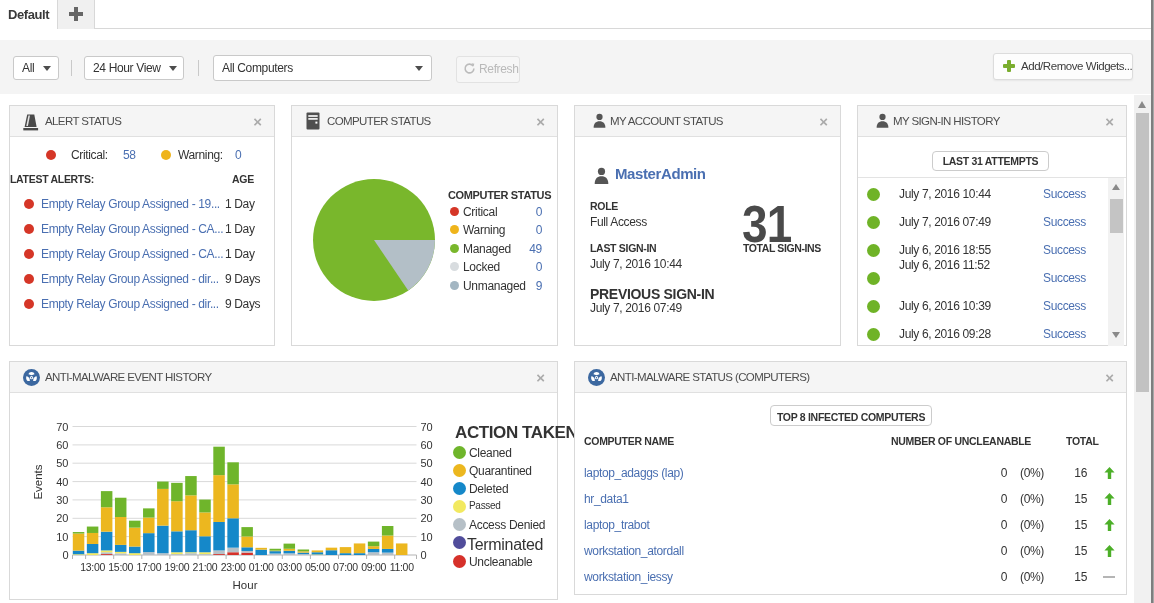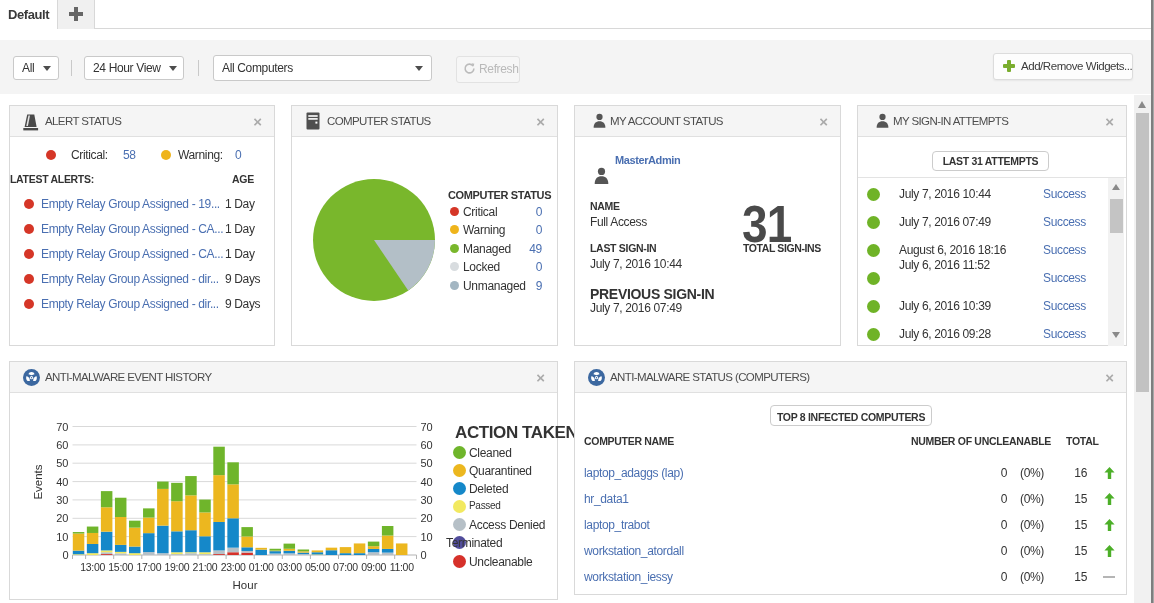--- a/index.html
+++ b/index.html
@@ -117,49 +117,49 @@
     <svg class="abs" style="left:18px;top:7px" width="13" height="15" viewBox="0 0 15 17">
       <circle cx="7.5" cy="4.4" r="3.6" fill="#555555"></circle>
       <path d="M0.7 17 C0.7 11.6 3.4 9.3 7.5 9.3 C11.6 9.3 14.3 11.6 14.3 17 Z" fill="#555555"></path>
     </svg>
     <div class="wtitle">MY ACCOUNT STATUS</div>
     <div class="wx">×</div>
 <svg class="abs" style="left:19px;top:61px" width="15" height="17" viewBox="0 0 15 17">
       <circle cx="7.5" cy="4.4" r="3.6" fill="#555555"></circle>
       <path d="M0.7 17 C0.7 11.6 3.4 9.3 7.5 9.3 C11.6 9.3 14.3 11.6 14.3 17 Z" fill="#555555"></path>
     </svg>
-<div class="abs b link" style="left:40px;top:48px;font-size:11px;letter-spacing:-0.4px">MasterAdmin</div>
-<div class="lbl" style="left:15px;top:94px;font-size:10.5px">NAME</div>
+<div class="abs b link" style="left:40px;top:59px;font-size:15px;letter-spacing:-0.4px">MasterAdmin</div>
+<div class="lbl" style="left:15px;top:94px;font-size:10.5px">ROLE</div>
 <div class="t13" style="left:15px;top:109px">Full Access</div>
 <div class="lbl" style="left:15px;top:136px;font-size:10.5px">LAST SIGN-IN</div>
 <div class="t13" style="left:15px;top:151px">July 7, 2016 10:44</div>
 <div class="lbl" style="left:15px;top:180px;font-size:14px">PREVIOUS SIGN-IN</div>
 <div class="t13" style="left:15px;top:195px">July 7, 2016 07:49</div>
 <div class="abs b" style="left:167px;top:89px;font-size:51px;letter-spacing:-1px;color:#4a4a4a;transform:scaleX(0.9);transform-origin:0 0">31</div>
 <div class="lbl" style="left:168px;top:136px;font-size:10.5px;letter-spacing:-0.4px">TOTAL SIGN-INS</div>
 </div>
 <div class="w" style="left:857px;top:105px;width:270px;height:241px">
     <div class="whead"></div>
     <svg class="abs" style="left:18px;top:7px" width="13" height="15" viewBox="0 0 15 17">
       <circle cx="7.5" cy="4.4" r="3.6" fill="#555555"></circle>
       <path d="M0.7 17 C0.7 11.6 3.4 9.3 7.5 9.3 C11.6 9.3 14.3 11.6 14.3 17 Z" fill="#555555"></path>
     </svg>
-    <div class="wtitle">MY SIGN-IN ATTEMPTS</div>
+    <div class="wtitle">MY SIGN-IN HISTORY</div>
     <div class="wx">×</div>
 <div class="abs" style="left:74px;top:45px;width:117px;height:20px;border:1px solid #cccccc;border-radius:4px;background:#fff"></div>
 <div class="lbl" style="left:74px;top:49px;width:117px;text-align:center;letter-spacing:-0.3px">LAST 31 ATTEMPTS</div>
 <div class="abs" style="left:0;top:71px;width:268px;height:1px;background:#e3e3e3"></div>
 <div class="dot" style="left:9px;top:82px;width:13px;height:13px;background:#6fb327"></div>
 <div class="t13" style="left:41px;top:81px">July 7, 2016 10:44</div>
 <div class="t13 link" style="left:185px;top:81px">Success</div>
 <div class="dot" style="left:9px;top:110px;width:13px;height:13px;background:#6fb327"></div>
 <div class="t13" style="left:41px;top:109px">July 7, 2016 07:49</div>
 <div class="t13 link" style="left:185px;top:109px">Success</div>
 <div class="dot" style="left:9px;top:138px;width:13px;height:13px;background:#6fb327"></div>
-<div class="t13" style="left:41px;top:137px">August 6, 2016 18:16</div>
+<div class="t13" style="left:41px;top:137px">July 6, 2016 18:55</div>
 <div class="t13 link" style="left:185px;top:137px">Success</div>
 <div class="dot" style="left:9px;top:166px;width:13px;height:13px;background:#6fb327"></div>
 <div class="t13" style="left:41px;top:152px">July 6, 2016 11:52</div>
 <div class="t13 link" style="left:185px;top:165px">Success</div>
 <div class="dot" style="left:9px;top:194px;width:13px;height:13px;background:#6fb327"></div>
 <div class="t13" style="left:41px;top:193px">July 6, 2016 10:39</div>
 <div class="t13 link" style="left:185px;top:193px">Success</div>
 <div class="dot" style="left:9px;top:222px;width:13px;height:13px;background:#6fb327"></div>
 <div class="t13" style="left:41px;top:221px">July 6, 2016 09:28</div>
 <div class="t13 link" style="left:185px;top:221px">Success</div>
@@ -334,42 +334,42 @@
 <div class="abs" style="left:459px;top:84px;font-size:12px;letter-spacing:-0.3px">Cleaned</div>
 <div class="dot" style="left:443px;top:102px;width:13px;height:13px;background:#ecb71f"></div>
 <div class="abs" style="left:459px;top:102px;font-size:12px;letter-spacing:-0.3px">Quarantined</div>
 <div class="dot" style="left:443px;top:120px;width:13px;height:13px;background:#1588c9"></div>
 <div class="abs" style="left:459px;top:120px;font-size:12px;letter-spacing:-0.3px">Deleted</div>
 <div class="dot" style="left:443px;top:138px;width:13px;height:13px;background:#f2e960"></div>
 <div class="abs" style="left:459px;top:138px;font-size:10px;letter-spacing:-0.3px">Passed</div>
 <div class="dot" style="left:443px;top:156px;width:13px;height:13px;background:#b6c0c7"></div>
 <div class="abs" style="left:459px;top:156px;font-size:12px;letter-spacing:-0.3px">Access Denied</div>
 <div class="dot" style="left:443px;top:174px;width:13px;height:13px;background:#514d9b"></div>
-<div class="abs" style="left:436px;top:174px;font-size:12px;letter-spacing:-0.3px">Terminated</div>
+<div class="abs" style="left:457px;top:174px;font-size:16px;letter-spacing:-0.3px">Terminated</div>
 <div class="dot" style="left:443px;top:193px;width:13px;height:13px;background:#d6312a"></div>
 <div class="abs" style="left:459px;top:193px;font-size:12px;letter-spacing:-0.3px">Uncleanable</div>
 </div>
 <div class="w" style="left:574px;top:361px;width:553px;height:234px">
     <div class="whead"></div>
     <svg class="abs" style="left:13px;top:7px" width="17" height="17" viewBox="0 0 17 17">
       <circle cx="8.5" cy="8.5" r="8.5" fill="#3c68a0"></circle>
       <g fill="#ffffff">
         <path d="M8.5 3.1 C10 3.1 11.2 4 11.5 5.2 L8.5 6.3 L5.5 5.2 C5.8 4 7 3.1 8.5 3.1 Z"></path>
         <path d="M3.6 10.9 C2.9 9.6 3 8.1 3.8 7.1 L6.4 8.9 L6.9 12 C5.6 12.2 4.3 12.1 3.6 10.9 Z"></path>
         <path d="M13.4 10.9 C12.7 12.1 11.4 12.2 10.1 12 L10.6 8.9 L13.2 7.1 C14 8.1 14.1 9.6 13.4 10.9 Z"></path>
         <circle cx="8.5" cy="8.7" r="1.6"></circle>
       </g>
       <circle cx="8.5" cy="8.7" r="0.7" fill="#3c68a0"></circle>
     </svg>
     <div class="wtitle">ANTI-MALWARE STATUS (COMPUTERS)</div>
     <div class="wx">×</div>
 <div class="abs" style="left:195px;top:43px;width:162px;height:21px;border:1px solid #cccccc;border-radius:4px;background:#fff"></div>
 <div class="lbl" style="left:195px;top:49px;width:162px;text-align:center;letter-spacing:-0.3px">TOP 8 INFECTED COMPUTERS</div>
 <div class="lbl" style="left:9px;top:73px">COMPUTER NAME</div>
-<div class="lbl" style="left:296px;top:73px;width:180px;text-align:right">NUMBER OF UNCLEANABLE</div>
+<div class="lbl" style="left:296px;top:73px;width:180px;text-align:center">NUMBER OF UNCLEANABLE</div>
 <div class="lbl" style="left:491px;top:73px">TOTAL</div>
 <div class="t13 link" style="left:9px;top:104px">laptop_adaggs (lap)</div>
 <div class="t13" style="left:412px;top:104px;width:20px;text-align:right">0</div>
 <div class="t13" style="left:445px;top:104px">(0%)</div>
 <div class="t13" style="left:492px;top:104px;width:20px;text-align:right">16</div>
 <svg class="abs" style="left:529px;top:105px" width="11" height="12" viewBox="0 0 11 12">
       <path d="M5.5 0 L10.6 5.4 L7.2 5.4 L7.2 12 L3.8 12 L3.8 5.4 L0.4 5.4 Z" fill="#4caf28"></path>
     </svg>
 <div class="t13 link" style="left:9px;top:130px">hr_data1</div>
 <div class="t13" style="left:412px;top:130px;width:20px;text-align:right">0</div>

